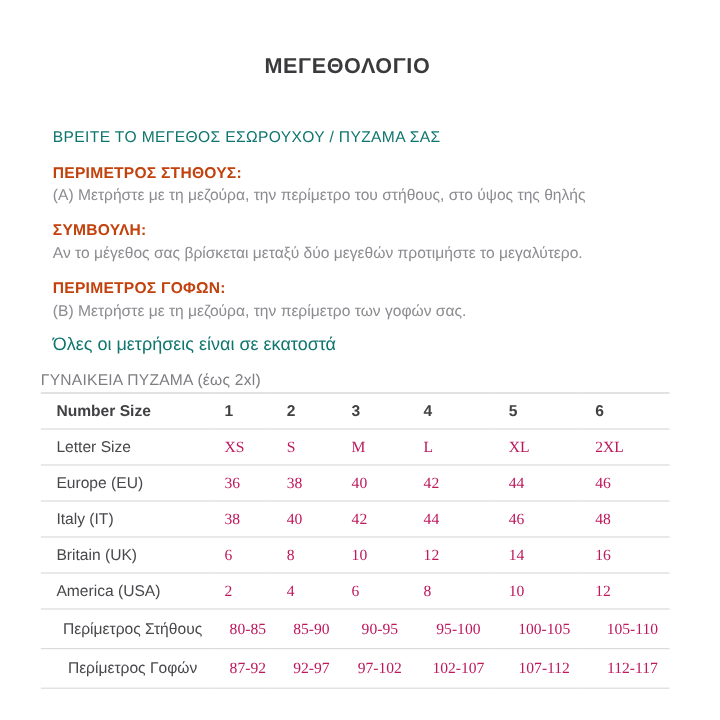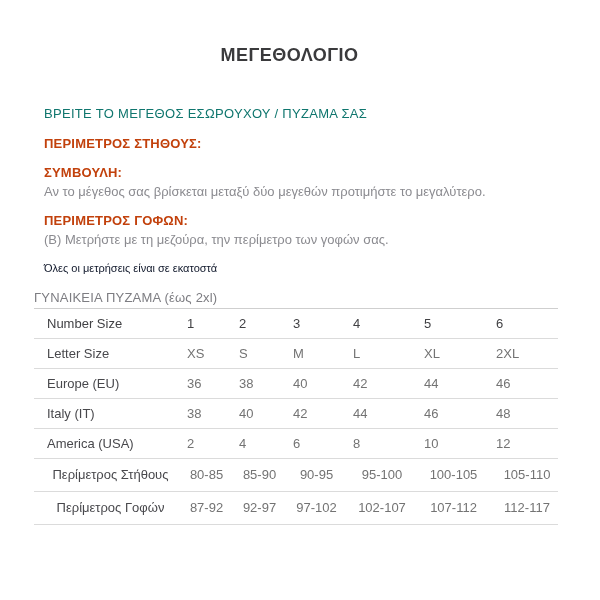--- a/index.html
+++ b/index.html
@@ -40,22 +40,22 @@
   }
   .section-body {
     margin-top: 2px;
     font-size: 13px;
     color: #8b8b90;
     line-height: 17px;
   }
 
   .note {
     margin: 12px 0 0 10px;
-    font-size: 11px;
-    color: #0f172a;
+    font-size: 15px;
+    color: #0f766e;
     line-height: 17px;
   }
 
   .table-caption {
     margin-top: 13px;
     font-size: 13px;
     color: #7d7d82;
     line-height: 16px;
     letter-spacing: 0.2px;
   }
@@ -71,39 +71,40 @@
     text-align: left;
     vertical-align: middle;
     font-size: 13px;
     line-height: 15px;
     padding: 7px 0 7px 13px;
     border-bottom: 1px solid #dbdbdb;
     white-space: nowrap;
     overflow: hidden;
   }
   table.size-table th {
-    font-weight: 400;
+    font-weight: 700;
     color: #414144;
   }
   table.size-table td.row-label { color: #48484c; }
-  table.size-table td.cell-value { color: #737373; }
+  table.size-table td.cell-value { color: #be185d; font-family: Liberation Serif, serif; }
   table.size-table tr.tall td { padding: 8px 0 9px 13px; text-align: center; }
 </style>
 </head>
 <body>
 
 <div class="page">
 
   <div class="title">ΜΕΓΕΘΟΛΟΓΙΟ</div>
 
   <div class="subtitle">ΒΡΕΙΤΕ ΤΟ ΜΕΓΕΘΟΣ ΕΣΩΡΟΥΧΟΥ / ΠΥΖΑΜΑ ΣΑΣ</div>
 
   <div class="sections">
     <div class="section">
       <div class="section-heading">ΠΕΡΙΜΕΤΡΟΣ ΣΤΗΘΟΥΣ:</div>
+      <div class="section-body">(A) Μετρήστε με τη μεζούρα, την περίμετρο του στήθους, στο ύψος της θηλής</div>
     </div>
     <div class="section">
       <div class="section-heading">ΣΥΜΒΟΥΛΗ:</div>
       <div class="section-body">Αν το μέγεθος σας βρίσκεται μεταξύ δύο μεγεθών προτιμήστε το μεγαλύτερο.</div>
     </div>
     <div class="section">
       <div class="section-heading">ΠΕΡΙΜΕΤΡΟΣ ΓΟΦΩΝ:</div>
       <div class="section-body">(B) Μετρήστε με τη μεζούρα, την περίμετρο των γοφών σας.</div>
     </div>
   </div>
@@ -155,20 +156,29 @@
       <tr>
         <td class="row-label">Italy (IT)</td>
         <td class="cell-value">38</td>
         <td class="cell-value">40</td>
         <td class="cell-value">42</td>
         <td class="cell-value">44</td>
         <td class="cell-value">46</td>
         <td class="cell-value">48</td>
       </tr>
       <tr>
+        <td class="row-label">Britain (UK)</td>
+        <td class="cell-value">6</td>
+        <td class="cell-value">8</td>
+        <td class="cell-value">10</td>
+        <td class="cell-value">12</td>
+        <td class="cell-value">14</td>
+        <td class="cell-value">16</td>
+      </tr>
+      <tr>
         <td class="row-label">America (USA)</td>
         <td class="cell-value">2</td>
         <td class="cell-value">4</td>
         <td class="cell-value">6</td>
         <td class="cell-value">8</td>
         <td class="cell-value">10</td>
         <td class="cell-value">12</td>
       </tr>
       <tr class="tall">
         <td class="row-label">Περίμετρος Στήθους</td>

